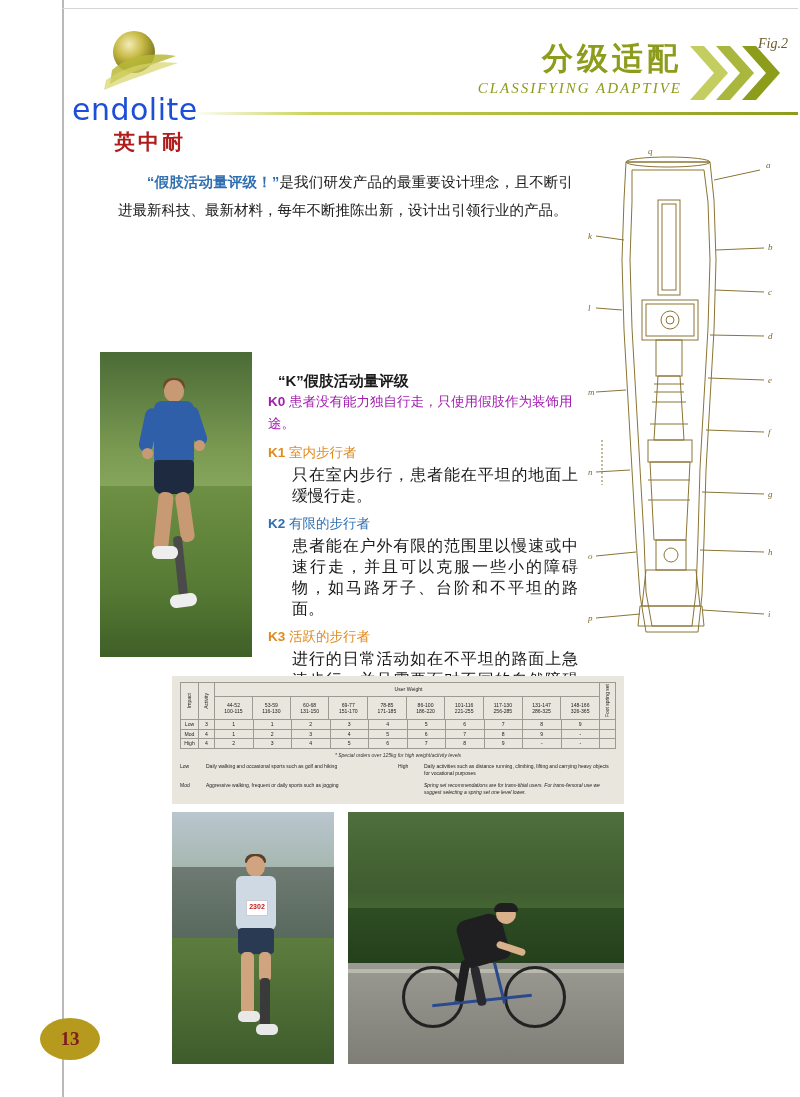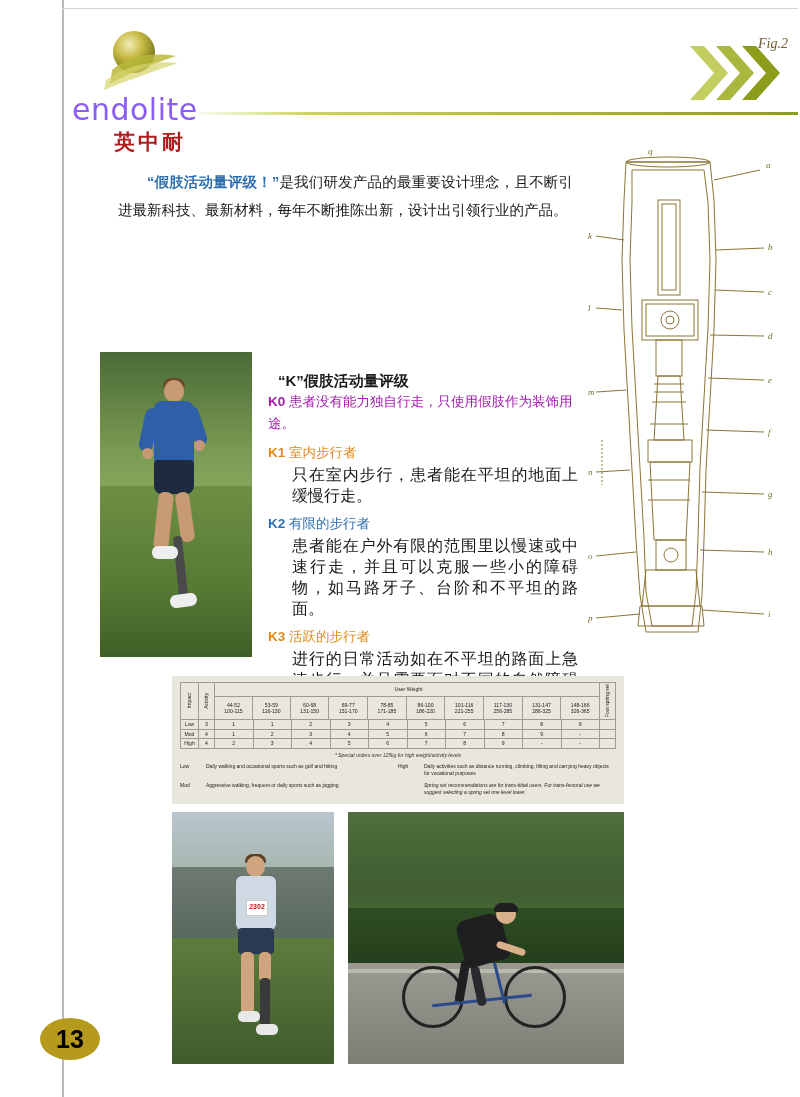--- a/index.html
+++ b/index.html
@@ -39,21 +39,21 @@
     left: 28px; top: 0;
     width: 78px; height: 62px;
   }
   .logo-word {
     position: absolute;
     left: 0; top: 62px;
     width: 190px;
     font-family: "DejaVu Sans", sans-serif;
     font-size: 30px;
     letter-spacing: 0.5px;
-    color: #8b5cf6;
+    color: #1d4ed8;
     font-weight: 400;
   }
   .logo-cn {
     position: absolute;
     left: 42px; top: 98px;
     font-size: 21px;
     font-weight: bold;
     color: #b01c1c;
     letter-spacing: 3px;
   }
@@ -308,27 +308,27 @@
     color: #6b5b2a;
   }
 
   
   .page-num {
     position: absolute;
     left: 40px; top: 1018px;
     width: 60px; height: 42px;
     background: #b59a1e;
     border-radius: 50%;
-    color: #000000;
-    font-size: 25px;
+    color: #7f1d1d;
+    font-size: 19px;
     font-weight: bold;
     display: flex;
     align-items: center;
     justify-content: center;
-    font-family: Liberation Sans, sans-serif;
+    font-family: Liberation Serif, serif;
   }
 </style>
 </head>
 <body>
 
 <div class="page">
 
   <div class="left-rule"></div>
   <div class="top-rule"></div>
 
@@ -342,20 +342,24 @@
         </radialGradient>
       </defs>
       <ellipse cx="34" cy="22" rx="21" ry="21" fill="url(#gball)"></ellipse>
       <path d="M12 40 C28 26, 50 22, 76 26 C54 34, 30 42, 10 54 Z" fill="#b9b83a" opacity="0.85"></path>
       <path d="M6 50 C26 36, 50 30, 78 33 C52 42, 28 50, 4 60 Z" fill="#d6d46a" opacity="0.7"></path>
     </svg>
     <div class="logo-word">endolite</div>
     <div class="logo-cn">英中耐</div>
   </div>
 
+  <div class="header-title">
+    <div class="cn">分级适配</div>
+    <div class="en">CLASSIFYING ADAPTIVE</div>
+  </div>
 
   <svg class="header-chevrons" viewBox="0 0 104 58">
     <path d="M2 2 L26 29 L2 56 L16 56 L40 29 L16 2 Z" fill="#c3cd60"></path>
     <path d="M28 2 L52 29 L28 56 L42 56 L66 29 L42 2 Z" fill="#aab73f"></path>
     <path d="M54 2 L78 29 L54 56 L68 56 L92 29 L68 2 Z" fill="#8e9c1c"></path>
   </svg>
   <div class="header-rule"></div>
 
   <div class="body-text">
     <p><span class="highlight">“假肢活动量评级！”</span><span>是我们研发产品的最重要设计理念，且不断引进最新科技、最新材料，每年不断推陈出新，设计出引领行业的产品。</span></p>

